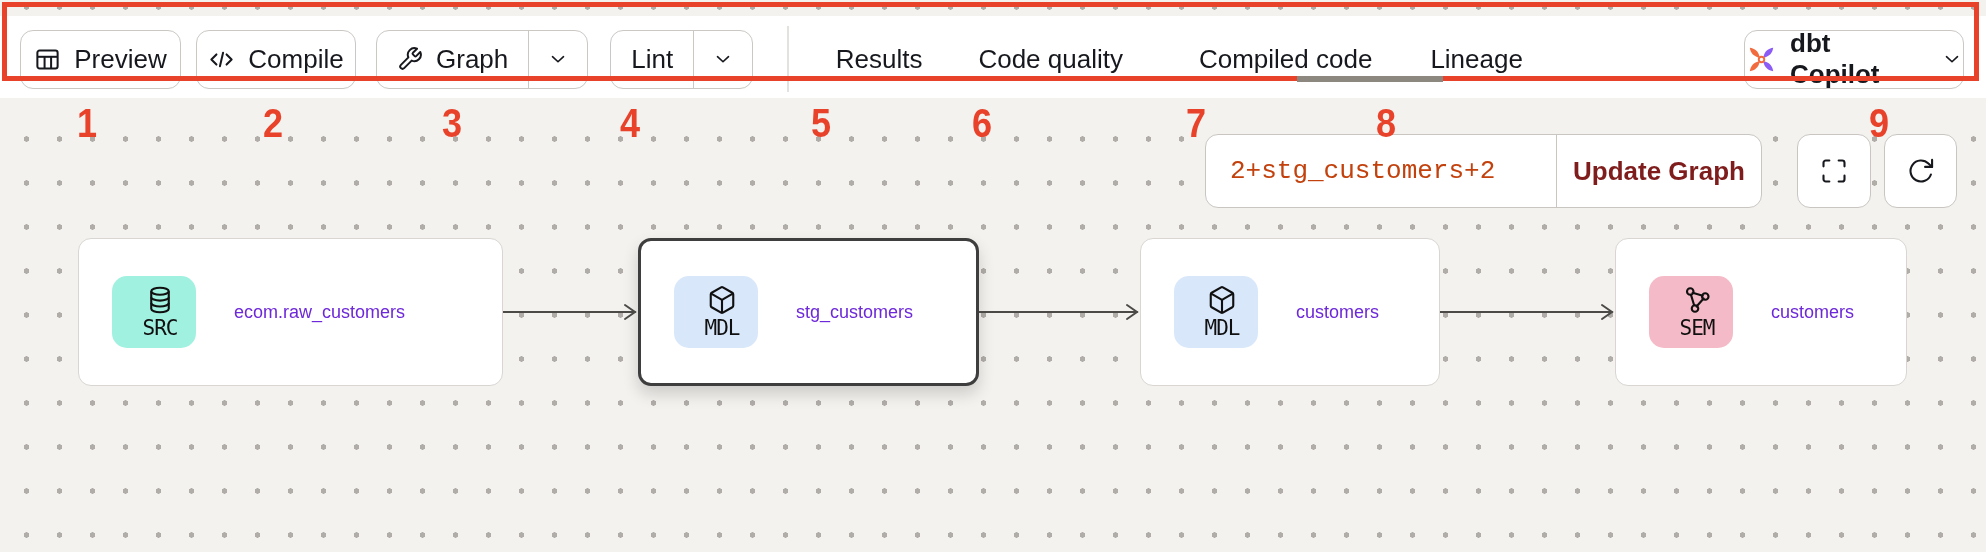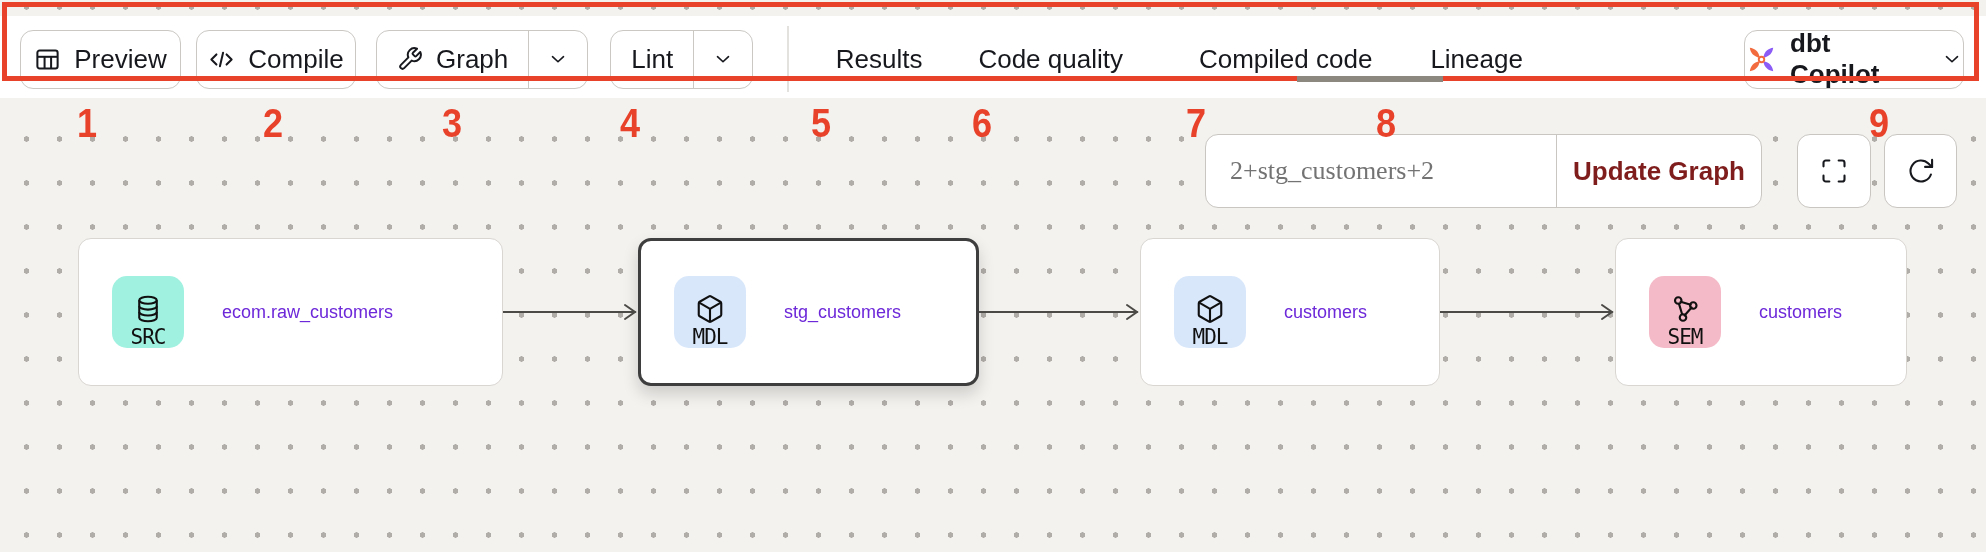--- a/index.html
+++ b/index.html
@@ -25,33 +25,33 @@
   .bar-divider{width:1.5px;height:66px;background:#e4e2df;margin-left:34px;}
   .tab{font-size:26px;color:#16181d;cursor:pointer;white-space:nowrap;}
   .copilot{margin-left:auto;width:220px;}
   .copilot .lbl{font-weight:700;margin:0 14px 0 12px;}
   
   .num{position:absolute;top:100px;transform:translateX(-50%) scaleX(.88);
     font-size:41px;font-weight:700;color:#e8422b;z-index:36;}
   
   .selector{position:absolute;left:1205px;top:134px;width:557px;height:74px;background:#fff;
     border:1.5px solid #c9c6c2;border-radius:13px;box-sizing:border-box;display:flex;align-items:stretch;}
-  .selector input{flex:1;border:none;outline:none;background:transparent;font-family:Liberation Serif, serif;
-    font-size:26px;color:#737373;padding:0 0 0 24px;min-width:0;}
+  .selector input{flex:1;border:none;outline:none;background:transparent;font-family:Liberation Mono, monospace;
+    font-size:26px;color:#c2410c;padding:0 0 0 24px;min-width:0;}
   .selector .sep{width:1.5px;background:#c9c6c2;}
   .selector .update{width:204px;display:flex;align-items:center;justify-content:center;
     font-size:26px;font-weight:700;color:#7f1d1d;cursor:pointer;}
   .sq-btn{position:absolute;top:134px;width:74px;height:74px;background:#fff;border:1.5px solid #c9c6c2;
     border-radius:13px;box-sizing:border-box;display:flex;align-items:center;justify-content:center;cursor:pointer;}
   
   .node{position:absolute;top:238px;height:148px;background:#fff;border:1.5px solid #d9d6d2;
     border-radius:13px;box-sizing:border-box;display:flex;align-items:center;cursor:pointer;}
   .node.selected{border:3px solid #3e3e3e;box-shadow:0 8px 16px rgba(0,0,0,.16);}
   .badge{width:72px;height:72px;border-radius:15px;margin-left:33px;flex:0 0 auto;
-    display:flex;flex-direction:column;align-items:center;justify-content:flex-end;}
+    display:flex;flex-direction:column;align-items:center;justify-content:center;padding-left:12px;}
   .badge .blabel{font-family:"DejaVu Sans Mono",monospace;font-size:21px;color:#101010;
     line-height:1;margin-top:3px;letter-spacing:-1px;}
   .node .nlabel{font-size:18px;color:#6d28d9;margin-left:38px;white-space:nowrap;}
   .arrow{position:absolute;top:300px;height:24px;z-index:1;}
   svg{display:block;}
 </style>
 </head>
 <body>
 
 <div class="screen">

